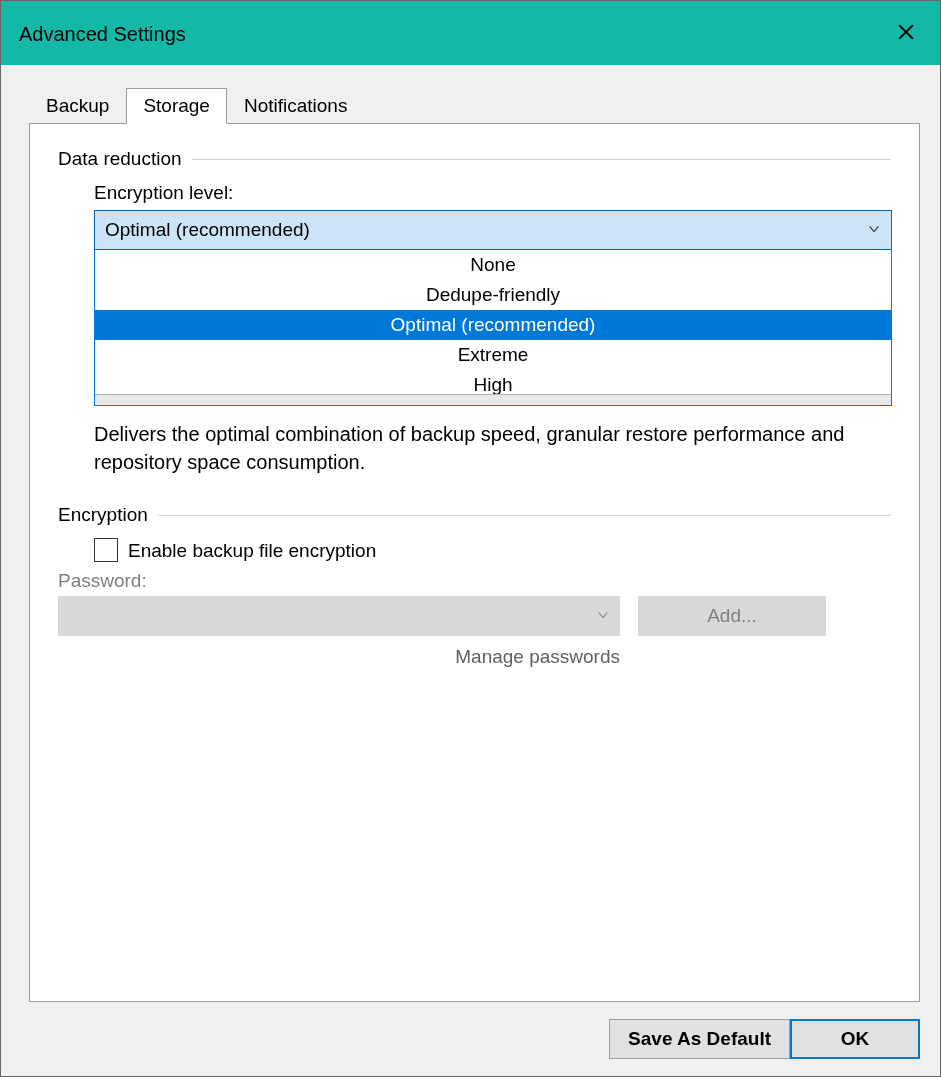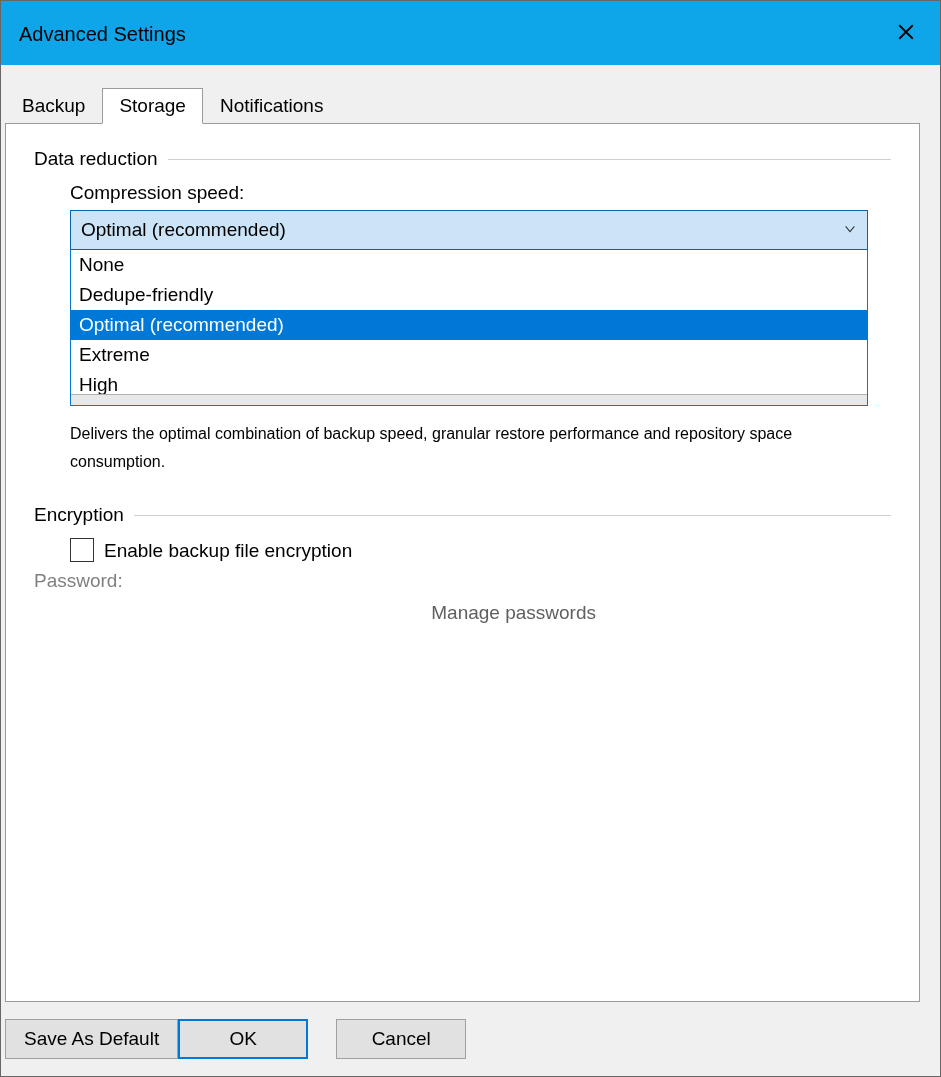--- a/index.html
+++ b/index.html
@@ -8,21 +8,21 @@
     font-family: "Segoe UI", Tahoma, sans-serif;
     font-size: 19px;
     background: #ffffff;
     color: #000;
   }
   .window {
     box-sizing: border-box;
     width: 941px;
     height: 1077px;
     border: 1px solid #666;
-    background: #0ea5e9;
+    background: #14b8a6;
     display: flex;
     flex-direction: column;
   }
   .titlebar {
     display: flex;
     align-items: center;
     justify-content: space-between;
     padding: 8px 14px 6px 18px;
     height: 50px;
   }
@@ -35,21 +35,21 @@
     display: flex;
     align-items: center;
     justify-content: center;
     cursor: pointer;
   }
   .close-btn svg { width: 18px; height: 18px; }
 
   .client {
     flex: 1;
     background: #f0f0f0;
-    padding: 20px 20px 14px 4px;
+    padding: 20px 20px 14px 28px;
     display: flex;
     flex-direction: column;
     position: relative;
   }
 
   .tabstrip {
     display: flex;
     align-items: flex-end;
     height: 38px;
     position: relative;
@@ -123,41 +123,42 @@
     box-sizing: border-box;
     width: 798px;
     border: 1px solid #0078d7;
     border-top: none;
     background: #ffffff;
     position: relative;
   }
   .dropdown-inner {
     height: 144px;
     overflow: hidden;
+    text-align: center;
   }
   .option {
     padding: 1px 8px;
     font-size: 19px;
     line-height: 28px;
     cursor: pointer;
   }
   .option.sel {
     background: #0078d7;
     color: #ffffff;
   }
   .dd-bottom {
     height: 10px;
     border-top: 1px solid #b0b0b0;
     background: #e8e8e8;
   }
 
   .desc {
     margin-left: 36px;
     margin-top: 14px;
-    font-size: 16px;
+    font-size: 20px;
     line-height: 28px;
     width: 760px;
   }
 
   .encryption { margin-top: 28px; }
 
   .checkbox-row {
     margin-left: 36px;
     display: flex;
     align-items: flex-end;
@@ -204,24 +205,25 @@
   .manage {
     margin-top: 10px;
     font-size: 19px;
     color: #606060;
     text-align: right;
     width: 562px;
   }
 
   .footer {
     display: flex;
-    justify-content: flex-start;
+    justify-content: flex-end;
     align-items: center;
     margin-top: 14px;
     height: 46px;
+    font-weight: bold;
   }
   .btn {
     box-sizing: border-box;
     height: 40px;
     min-width: 130px;
     padding: 0 18px;
     border: 1px solid #a0a0a0;
     background: #e1e1e1;
     display: flex;
     align-items: center;
@@ -257,21 +259,21 @@
       <div class="tab">Notifications</div>
     </div>
 
     <div class="tabpage">
 
       <div class="group-header">
         <span class="gtext">Data reduction</span>
         <span class="gline"></span>
       </div>
 
-      <div class="field-label">Compression speed:</div>
+      <div class="field-label">Encryption level:</div>
 
       <div class="combo-wrap">
         <div class="combo">
           <span>Optimal (recommended)</span>
           <span class="arrow">
             <svg viewBox="0 0 16 16">
                 <path d="M3 5 L8 11 L13 5" stroke="#333" stroke-width="1.2" fill="none"></path>
               </svg>
           </span>
         </div>
@@ -295,28 +297,37 @@
           <span class="gline"></span>
         </div>
 
         <div class="checkbox-row">
           <div class="chk"></div>
           <span>Enable backup file encryption</span>
         </div>
 
         <div class="pwd-section">
           <div class="pwd-label">Password:</div>
+          <div class="pwd-row">
+            <div class="pwd-combo">
+              <span>
+                <svg viewBox="0 0 16 16">
+                    <path d="M3 5 L8 11 L13 5" stroke="#8a8a8a" stroke-width="1.2" fill="none"></path>
+                  </svg>
+              </span>
+            </div>
+            <div class="add-btn">Add...</div>
+          </div>
           <div class="manage">Manage passwords</div>
         </div>
       </div>
 
     </div>
 
     <div class="footer">
       <div class="btn save">Save As Default</div>
       <div class="right-buttons">
         <div class="btn ok">OK</div>
-        <div class="btn">Cancel</div>
       </div>
     </div>
 
   </div>
 </div>
 
 </body></html>

